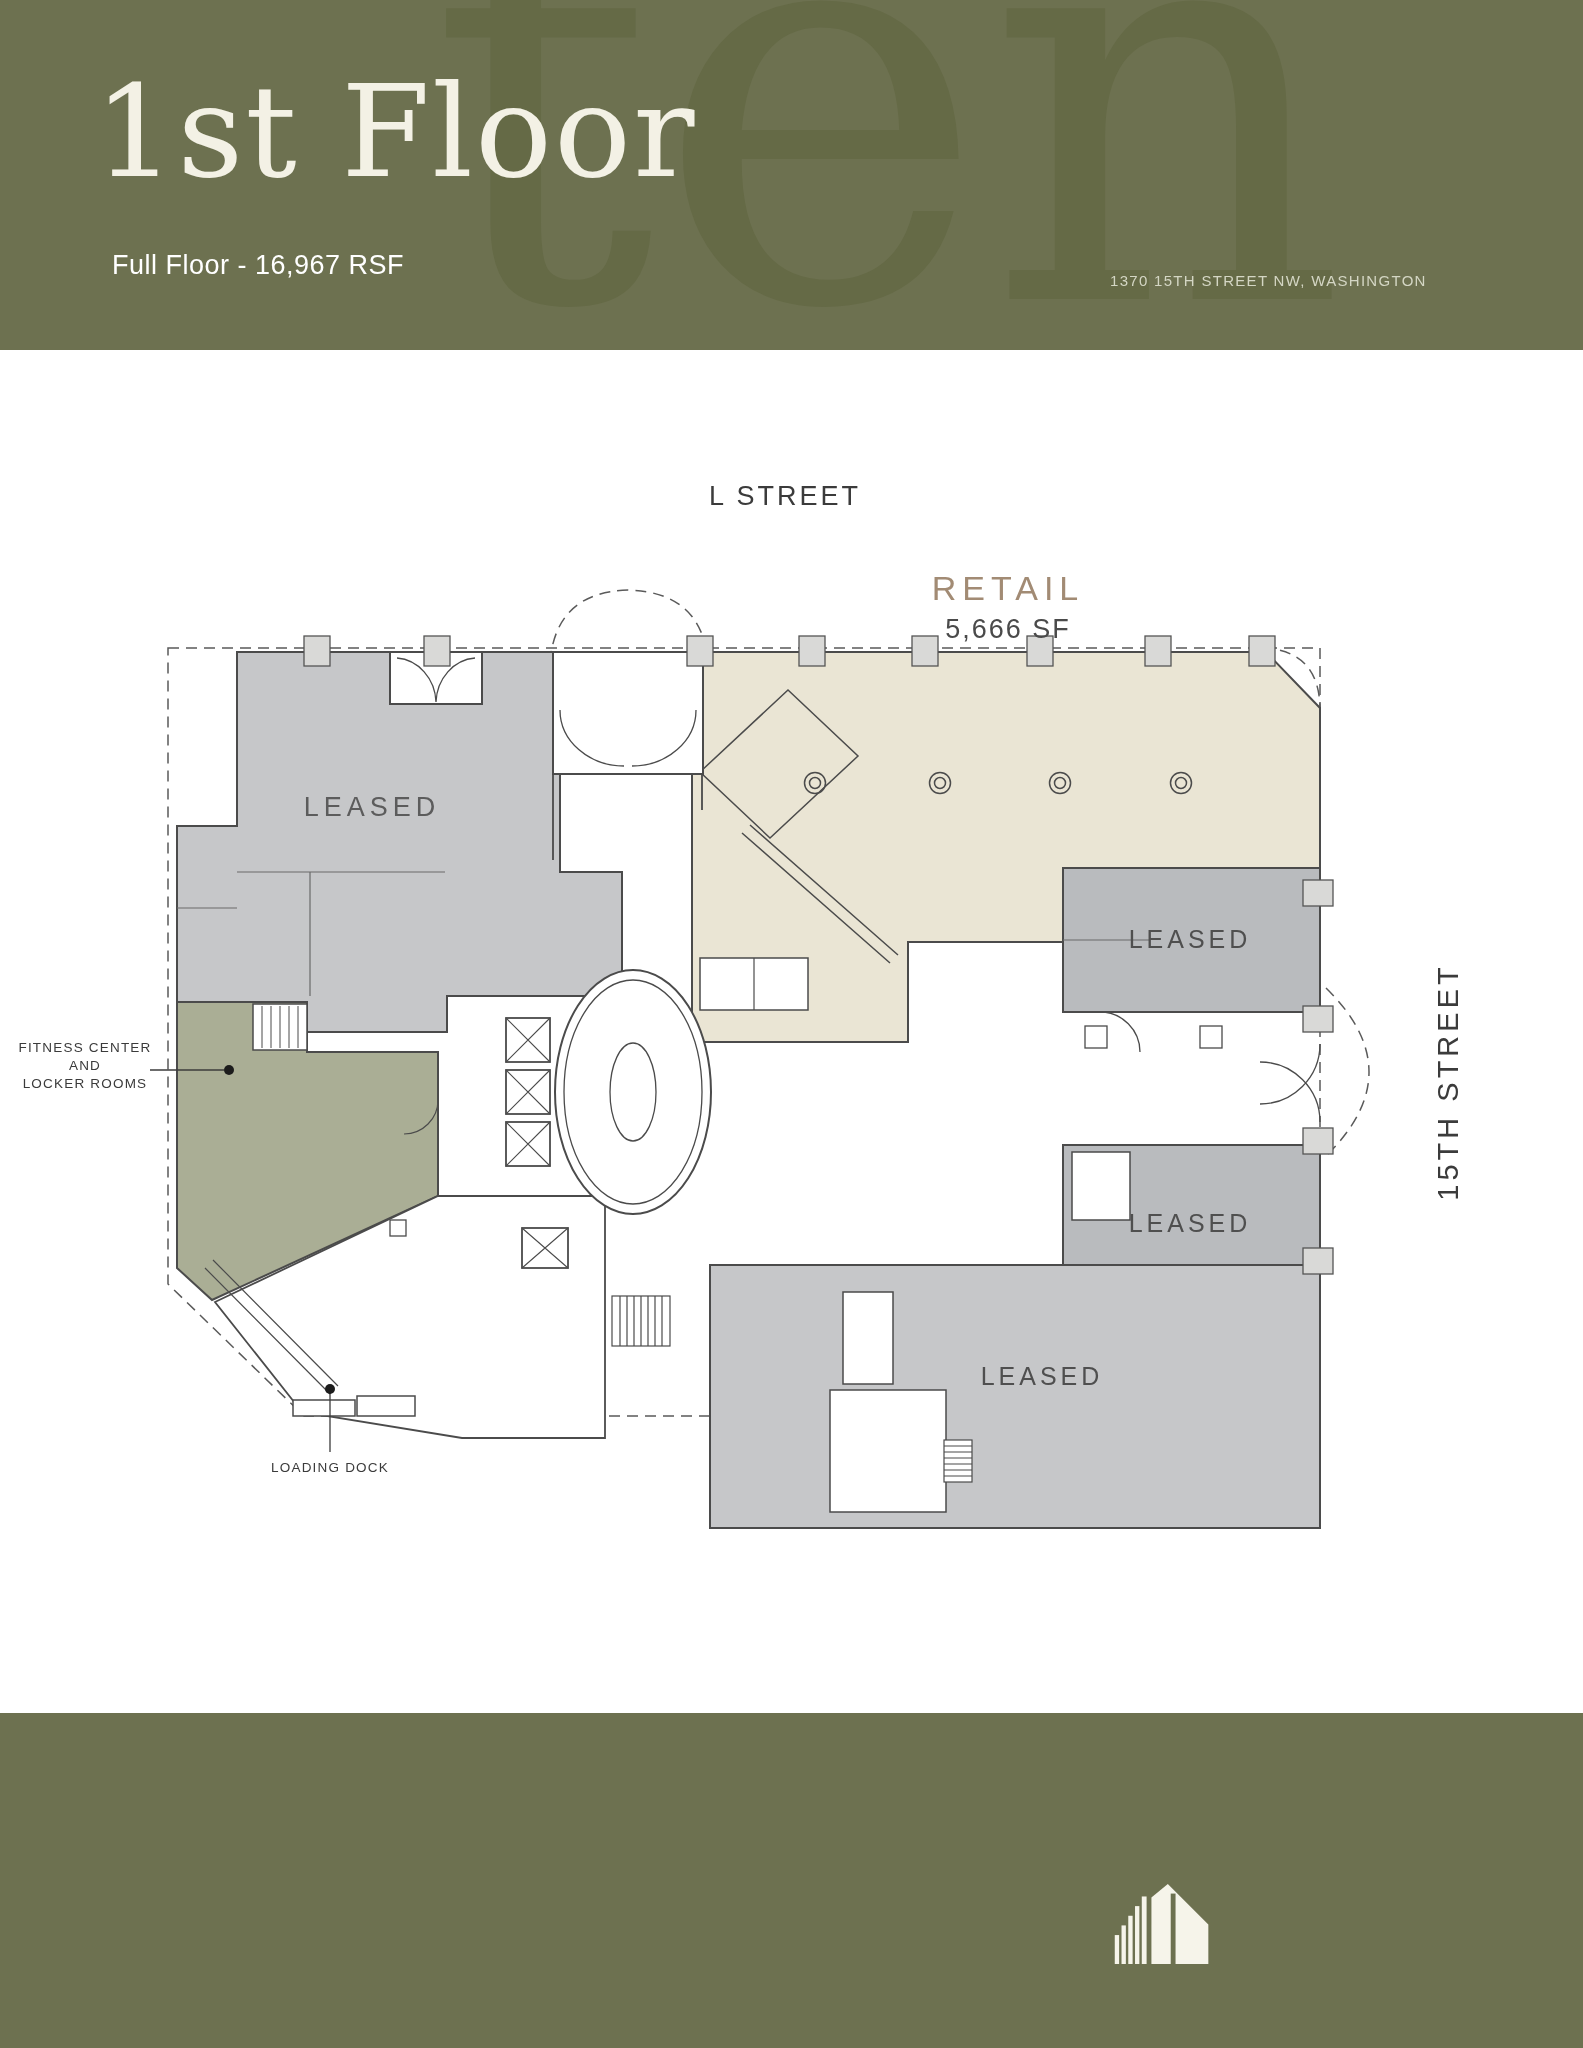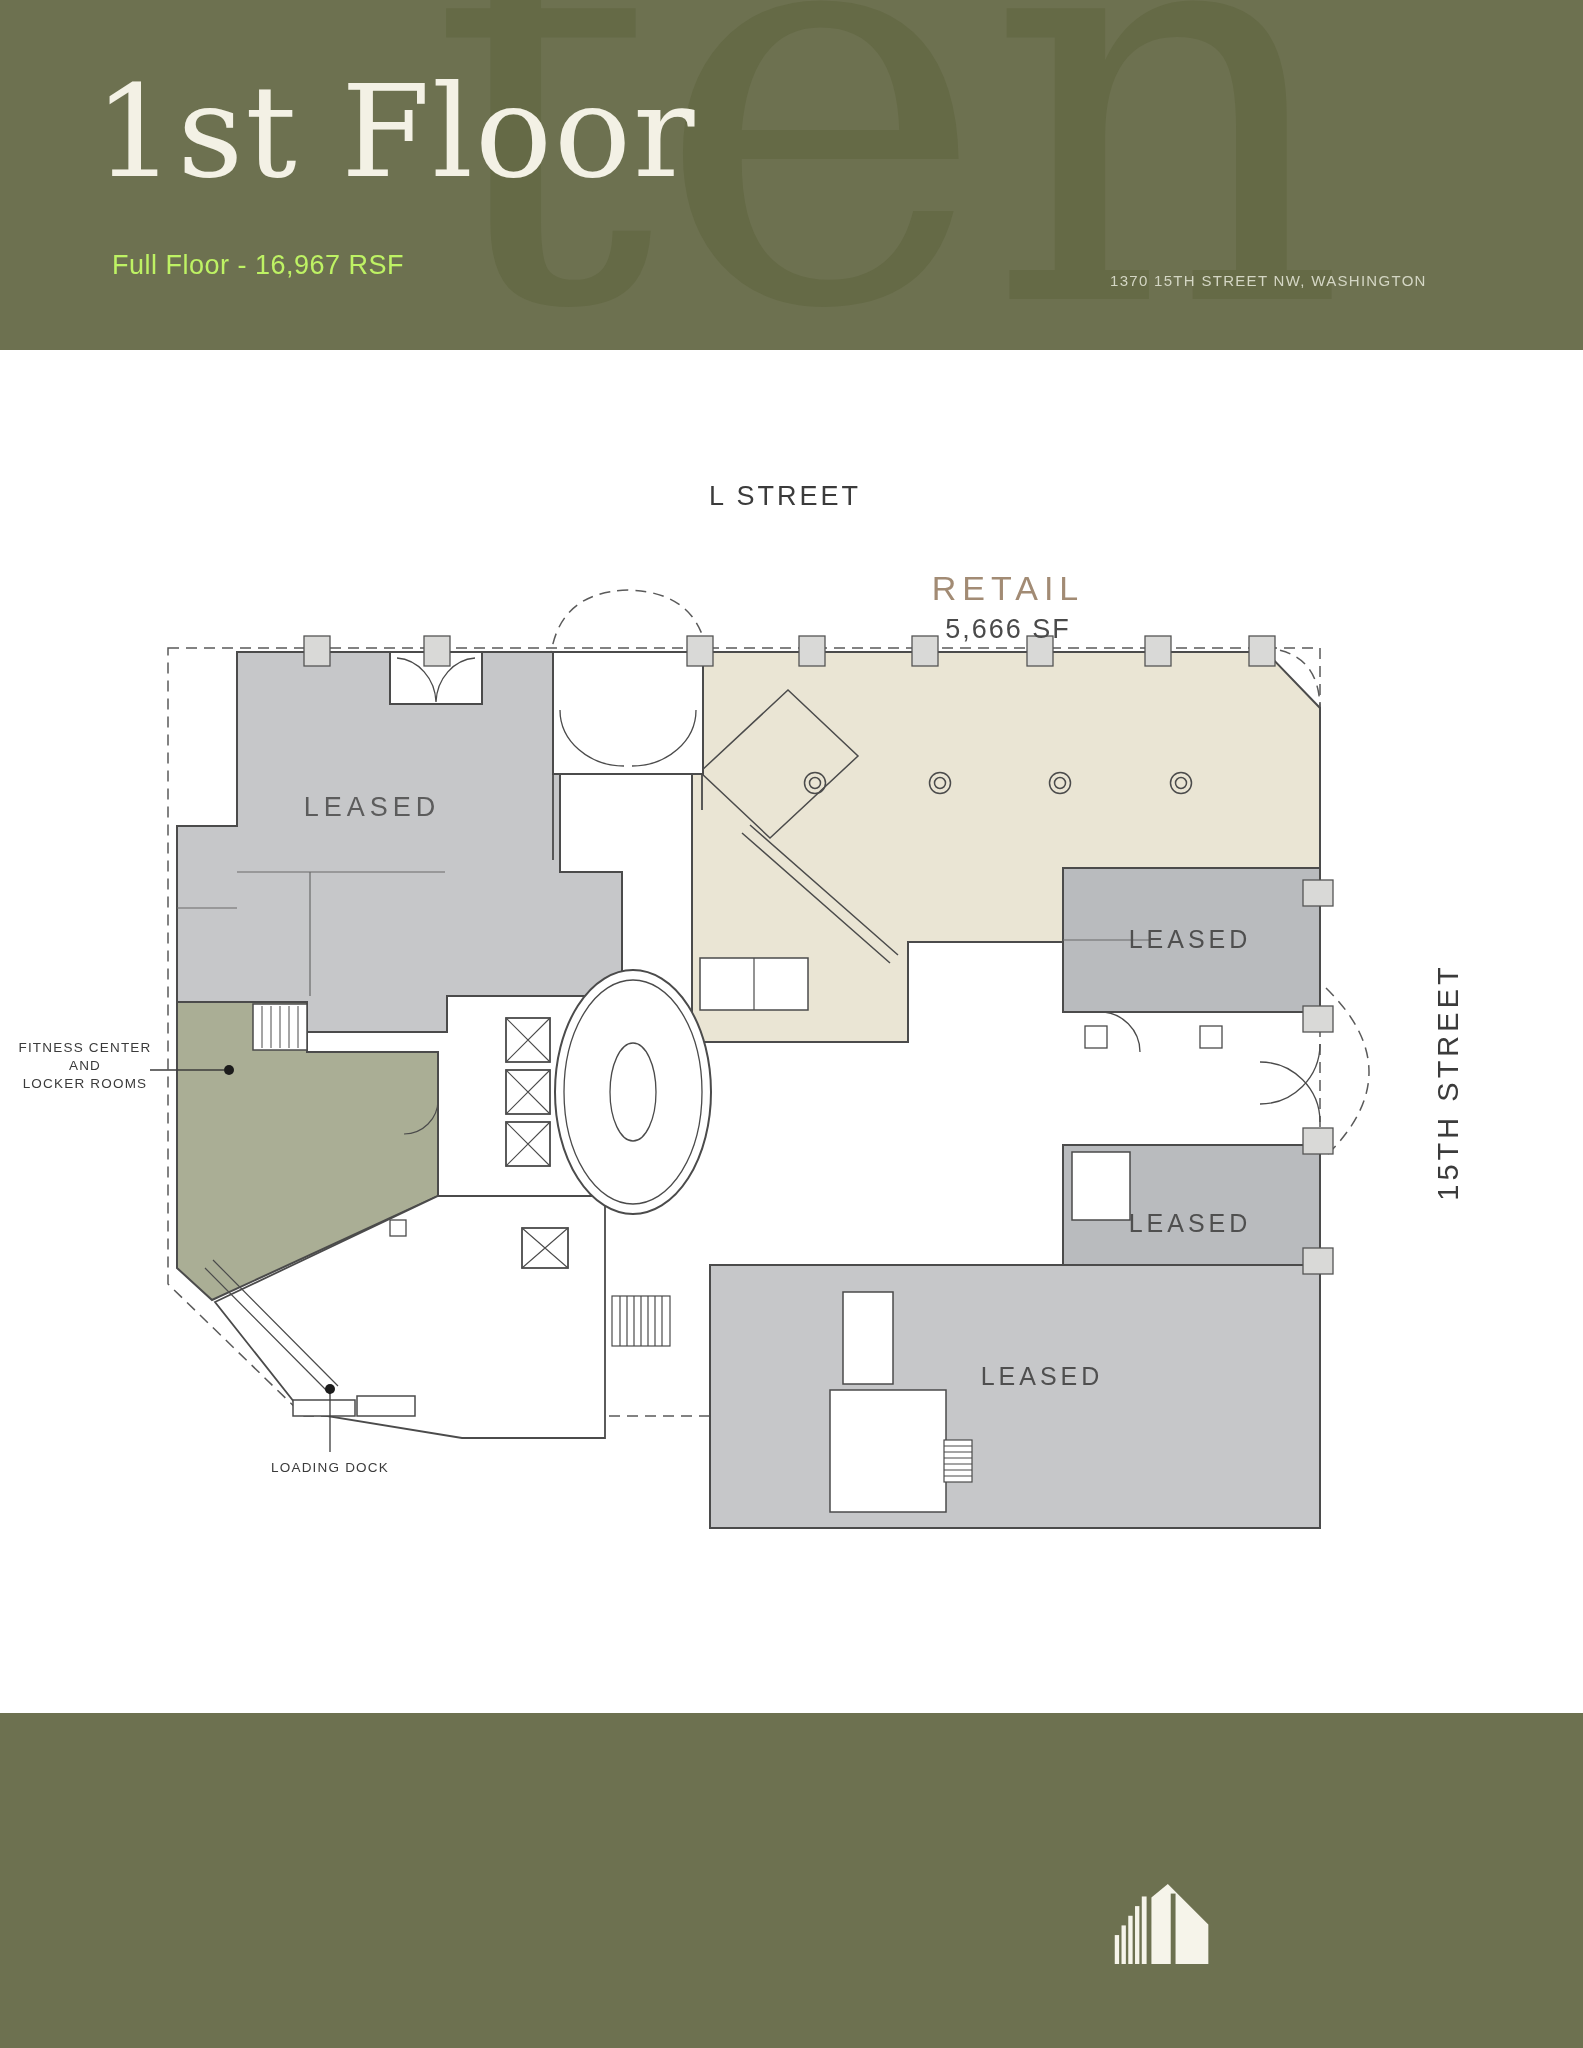--- a/index.html
+++ b/index.html
@@ -4,21 +4,21 @@
 <style>
   html,body{margin:0;padding:0;background:#9a9a9a;}
   #page{position:relative;width:1583px;height:2048px;background:#ffffff;overflow:hidden;
         font-family:"Liberation Sans",sans-serif;}
   
   #header{position:absolute;left:0;top:0;width:1583px;height:350px;background:#6d7150;overflow:hidden;}
   #watermark{position:absolute;left:430px;top:-175px;font-family:"DejaVu Serif",serif;
              font-size:560px;line-height:1;color:#656a46;user-select:none;white-space:nowrap;}
   #title{position:absolute;left:94px;top:62px;font-family:"DejaVu Serif",serif;
          font-size:128px;line-height:1.1;color:#f3f1e5;letter-spacing:2px;}
-  #subtitle{position:absolute;left:112px;top:250px;font-size:27px;color:#bef264;letter-spacing:0.5px;}
+  #subtitle{position:absolute;left:112px;top:250px;font-size:27px;color:#ffffff;letter-spacing:0.5px;}
   #logo-name{position:absolute;left:1106px;top:92px;font-family:"DejaVu Serif",serif;
              font-size:100px;line-height:1.2;color:#f3f1e5;letter-spacing:1px;}
   #logo-address{position:absolute;left:1110px;top:272px;font-size:15px;color:#d4d6c4;letter-spacing:1.3px;}
   
   #plan-svg{position:absolute;left:0;top:350px;width:1583px;height:1363px;}
   
   #footer{position:absolute;left:0;top:1713px;width:1583px;height:335px;background:#6d7150;}
   #cw-logo{position:absolute;left:1113px;top:1882px;width:100px;height:82px;}
   #cw-text{position:absolute;left:1232px;top:1899px;font-size:30px;font-weight:bold;
            letter-spacing:2px;line-height:34px;color:#f6f4ea;white-space:nowrap;}

